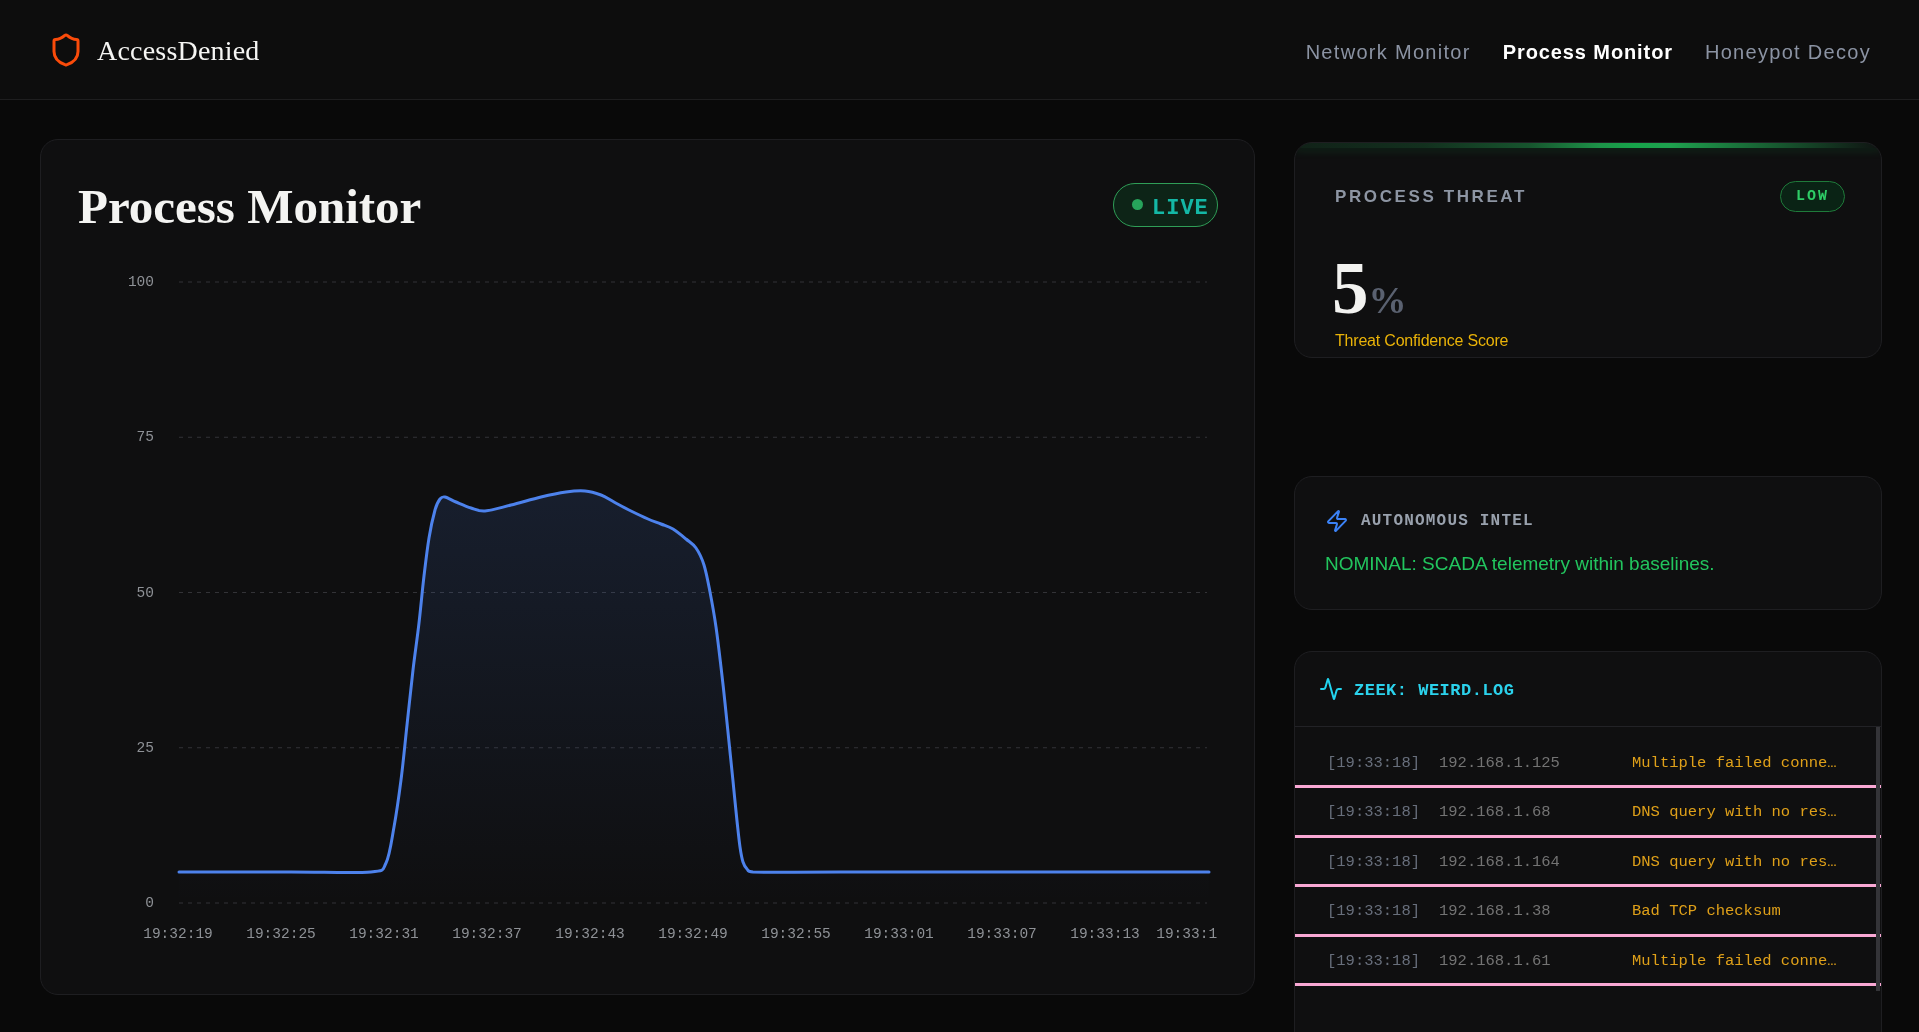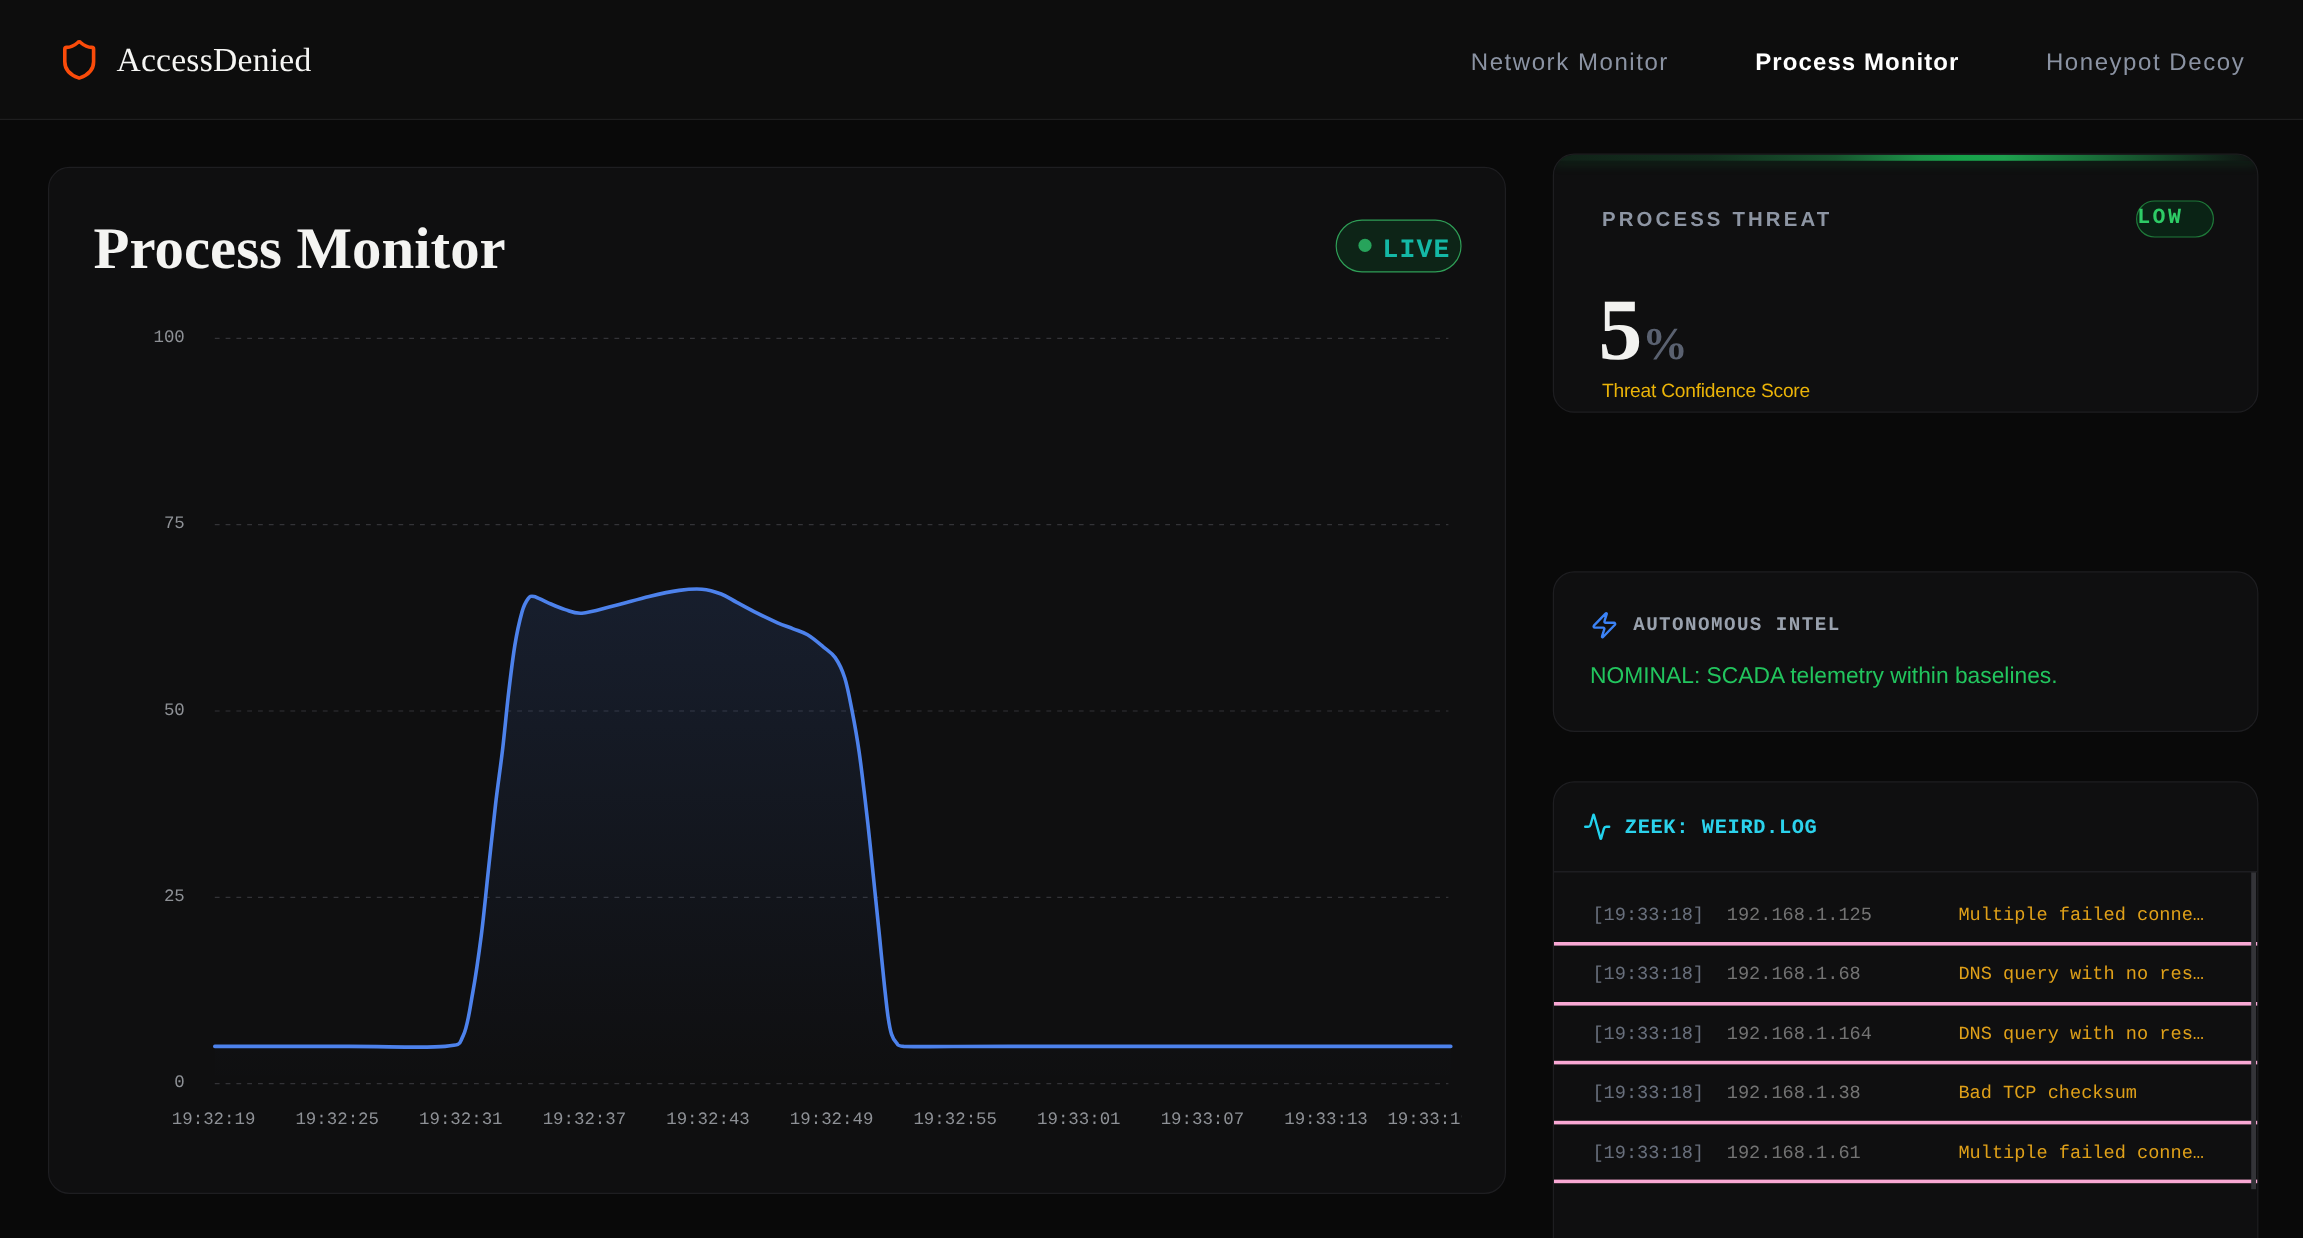--- a/index.html
+++ b/index.html
@@ -1,32 +1,32 @@
 <!DOCTYPE html>
 <html><head>
 <meta charset="utf-8">
 <style>
 *{margin:0;padding:0;box-sizing:border-box}
 html,body{width:1919px;height:1032px;background:#090909;overflow:hidden;font-family:"Liberation Sans",sans-serif}
 .abs{position:absolute}
 #header{position:absolute;left:0;top:0;width:1919px;height:100px;background:#0d0d0d;border-bottom:1px solid #1e1e1f}
 #brand{position:absolute;left:97px;top:37px;font-family:"Liberation Serif",serif;font-weight:400;font-size:28px;line-height:28px;color:#f5f5f3;letter-spacing:.2px}
 #nav{position:absolute;right:48px;top:41px;font-size:20px;color:#8b93a3;letter-spacing:1.3px}
-#nav span{margin-left:72px}
+#nav span{margin-left:32px}
 #nav .active{color:#fff;font-weight:700;letter-spacing:.9px}
 .card{position:absolute;background:#0f0f10;border:1px solid #1e1e21;border-radius:18px;overflow:hidden}
 #chartcard{left:40px;top:139px;width:1215px;height:856px}
 #title{position:absolute;left:37px;top:38px;font-family:"Liberation Serif",serif;font-weight:700;font-size:49px;color:#f4f4f2}
 #live{position:absolute;left:1072px;top:43px;width:105px;height:44px;border:1.5px solid #2f9e57;border-radius:22px;background:#0d2417}
 #live .dot{position:absolute;left:18px;top:15px;width:11px;height:11px;border-radius:50%;background:#27a35b}
 #live .txt{position:absolute;left:38px;top:12px;font-family:"Liberation Mono",monospace;font-weight:700;font-size:22px;letter-spacing:1px;color:#14b8a6}
-#p1{left:1294px;top:128px;width:588px;height:216px}
+#p1{left:1294px;top:142px;width:588px;height:216px}
 #p1bar{position:absolute;left:0;top:0;width:100%;height:5px;background:linear-gradient(90deg,rgba(34,197,94,.10) 0%,rgba(34,197,94,.18) 22%,rgba(34,197,94,.38) 40%,rgba(34,197,94,.72) 52%,#16a34a 58%,rgba(34,197,94,.80) 64%,rgba(34,197,94,.45) 80%,rgba(34,197,94,.10) 96%,rgba(34,197,94,.02) 100%);box-shadow:0 2px 10px rgba(22,163,74,.22)}
 #p1 h2{position:absolute;left:40px;top:44px;font-size:17px;font-weight:700;letter-spacing:2.6px;color:#8d95a3}
-#low{position:absolute;left:485px;top:38px;width:65px;height:31px;border:1px solid #1f7a3a;border-radius:16px;background:#0a2315;line-height:29px;font-family:"Liberation Mono",monospace;font-weight:700;font-size:18px;letter-spacing:2px;color:#2ecc66}
+#low{position:absolute;left:485px;top:38px;width:65px;height:31px;border:1px solid #1f7a3a;border-radius:16px;background:#0a2315;text-align:center;line-height:29px;font-family:"Liberation Mono",monospace;font-weight:700;font-size:15px;letter-spacing:2px;color:#2ecc66}
 #score{position:absolute;left:37px;top:113px;font-family:"Liberation Serif",serif;font-weight:700}
 #score .big{font-size:73px;color:#f2f2f0;line-height:65px}
 #score .pct{font-size:38px;color:#5a6170;font-weight:700}
 #tcs{position:absolute;left:40px;top:189px;font-size:16px;letter-spacing:-.2px;color:#eab308}
 #track{position:absolute;left:40px;top:252px;width:510px;height:9px;border-radius:5px;background:#1c1c1f}
 #fill{width:26px;height:9px;border-radius:5px;background:#22c55e}
 #p2{left:1294px;top:476px;width:588px;height:134px}
 #p2 h2{position:absolute;left:66px;top:35px;font-family:"Liberation Mono",monospace;font-weight:700;font-size:16px;letter-spacing:1.2px;color:#99a1ad}
 #nominal{position:absolute;left:30px;top:76px;font-size:19px;color:#22c55e}
 #p3{left:1294px;top:651px;width:588px;height:430px}

